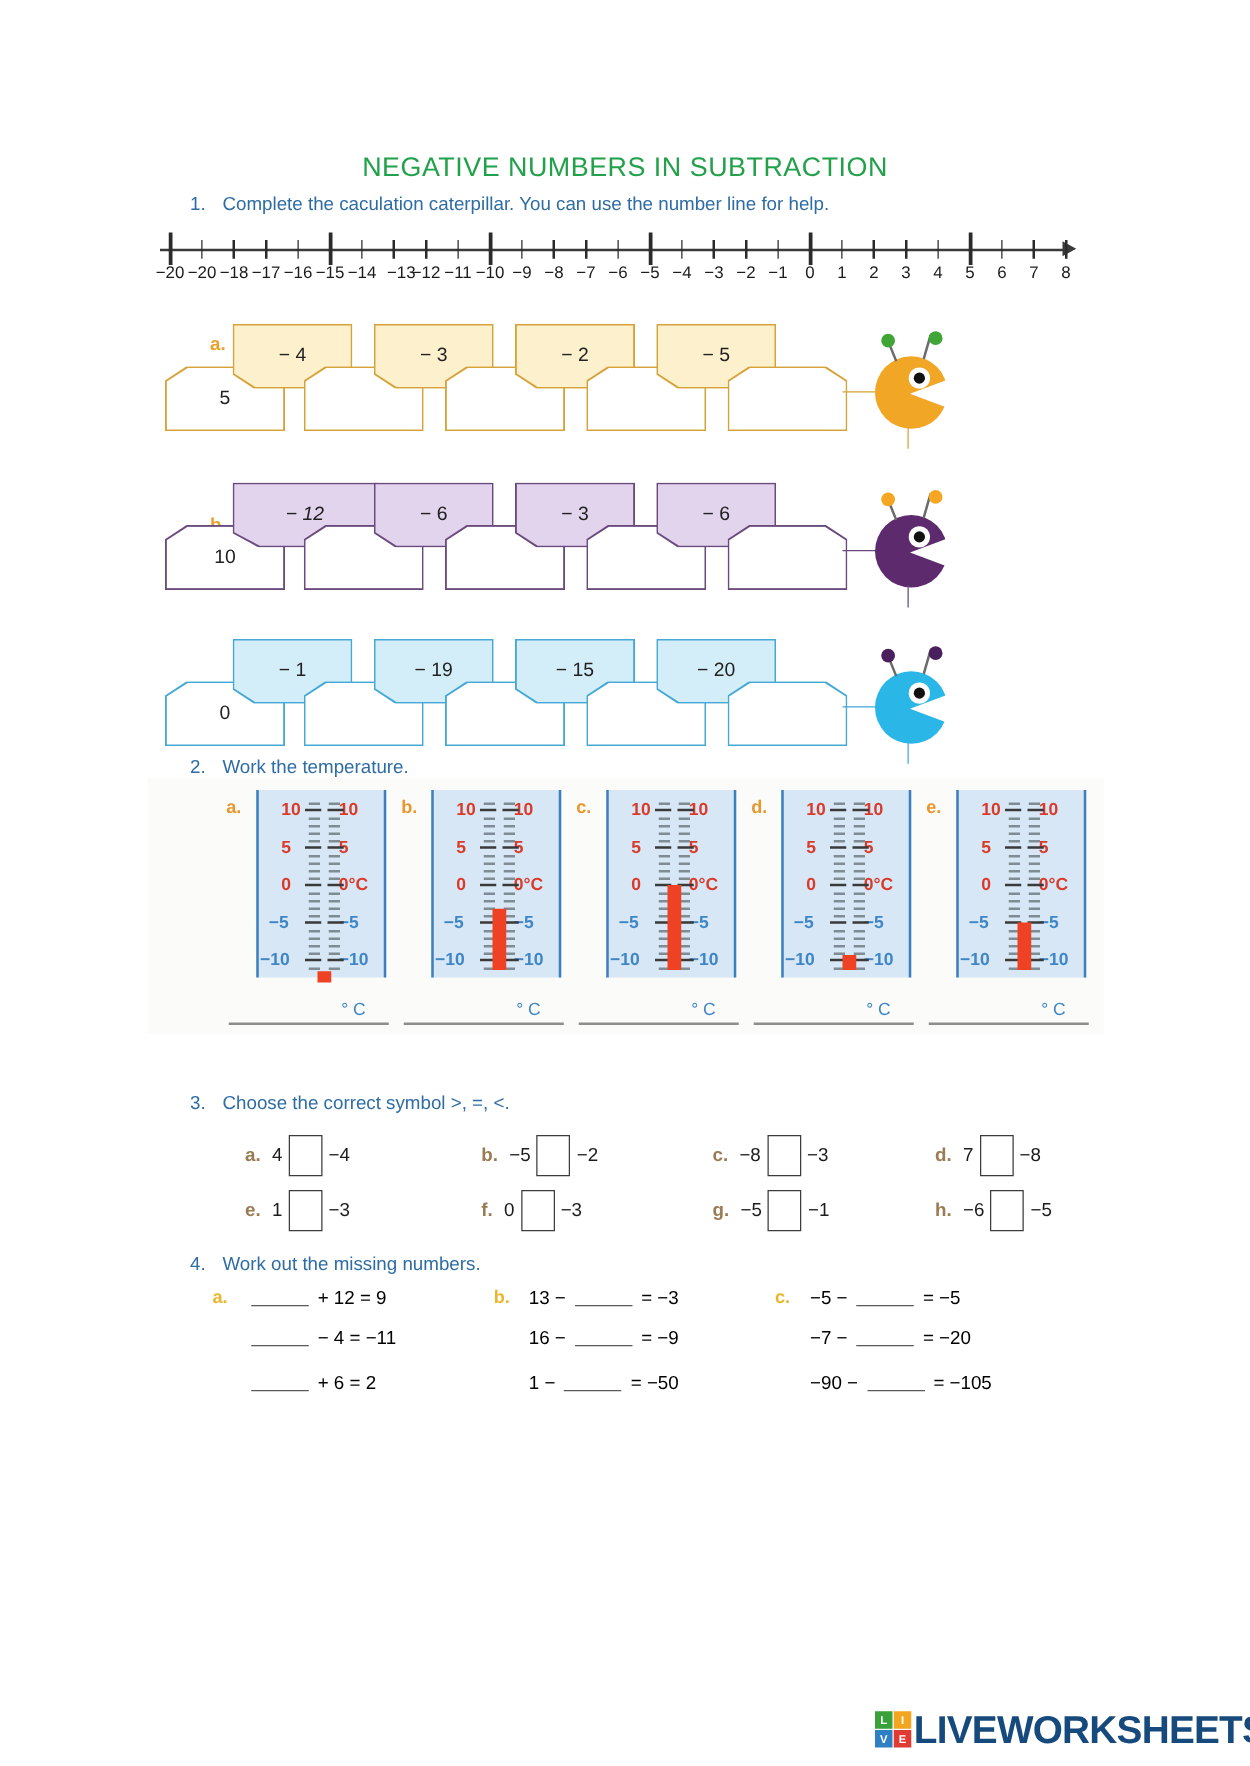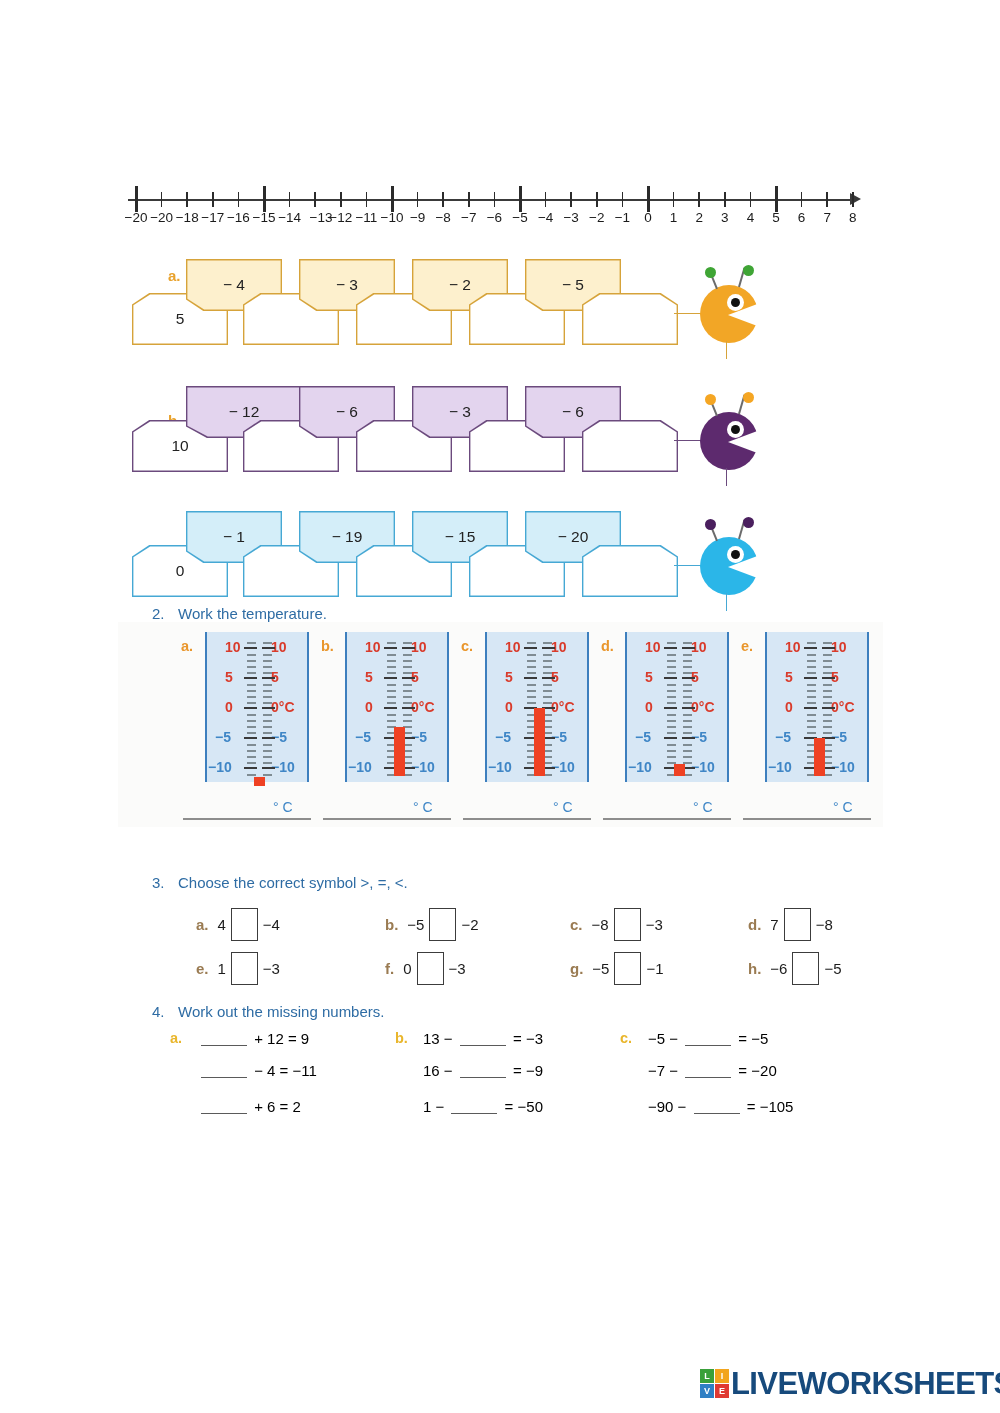--- a/index.html
+++ b/index.html
@@ -98,21 +98,25 @@
   .logo-text{
     position:absolute;left:31px;top:2px;font-size:31px;font-weight:bold;
     color:#174a7c;letter-spacing:-.6px;font-family:"Liberation Sans",sans-serif;
   }
 </style>
 </head>
 <body>
 
 <div class="page">
 
-
+  <div class="title">NEGATIVE NUMBERS IN SUBTRACTION</div>
+
+  <div class="qnum" style="left:152px;top:155px;">
+    <span class="n">1.</span><span>Complete the caculation caterpillar. You can use the number line for help.</span>
+  </div>
 
   <div class="numline" id="numline">
     <div class="nl-axis"></div>
     <div class="nl-arrow"></div>
   <div class="tick major" style="left: 6.5px;"></div>
       <div class="nl-lab" style="left: 8px;">−20</div>
       <div class="tick minor" style="left: 32.75px;"></div>
       <div class="nl-lab" style="left: 33.6px;">−20</div>
       <div class="tick minor" style="left: 58.35px;"></div>
       <div class="nl-lab" style="left: 59.2px;">−18</div>
@@ -241,21 +245,21 @@
         </div>
       </div>
       <div class="cat" style="top: 372px;">
         <div class="cat-letter" style="top: 40px; color: rgb(233, 162, 44);">b.</div>
         <div class="cell" style="left: -18px; top: 48px; width: 96px; height: 52px;">
           <div class="inner" style="clip-path: polygon(18% 0%, 82% 0%, 100% 22%, 100% 100%, 0% 100%, 0% 22%); background: rgb(107, 74, 125);">
             <div style="position: absolute; inset: 1.4px; clip-path: polygon(18% 0%, 82% 0%, 100% 22%, 100% 100%, 0% 100%, 0% 22%); background: rgb(255, 255, 255);"></div>
           </div>
           <span>10</span>
         </div>
-        <div class="cell" style="left: 36px; top: 14px; width: 116px; height: 52px;">
+        <div class="cell" style="left: 36px; top: 14px; width: 116px; height: 52px; font-style: italic;">
           <div class="inner" style="clip-path: polygon(0% 0%, 100% 0%, 100% 78%, 82% 100%, 18% 100%, 0% 78%); background: rgb(107, 74, 125);">
             <div style="position: absolute; inset: 1.4px; clip-path: polygon(0% 0%, 100% 0%, 100% 78%, 82% 100%, 18% 100%, 0% 78%); background: rgb(227, 212, 238);"></div>
           </div>
           <span>− 12</span>
         </div>
         <div class="cell" style="left: 93px; top: 48px; width: 96px; height: 52px;">
           <div class="inner" style="clip-path: polygon(18% 0%, 82% 0%, 100% 22%, 100% 100%, 0% 100%, 0% 22%); background: rgb(107, 74, 125);">
             <div style="position: absolute; inset: 1.4px; clip-path: polygon(18% 0%, 82% 0%, 100% 22%, 100% 100%, 0% 100%, 0% 22%); background: rgb(255, 255, 255);"></div>
           </div>
           <span></span>

